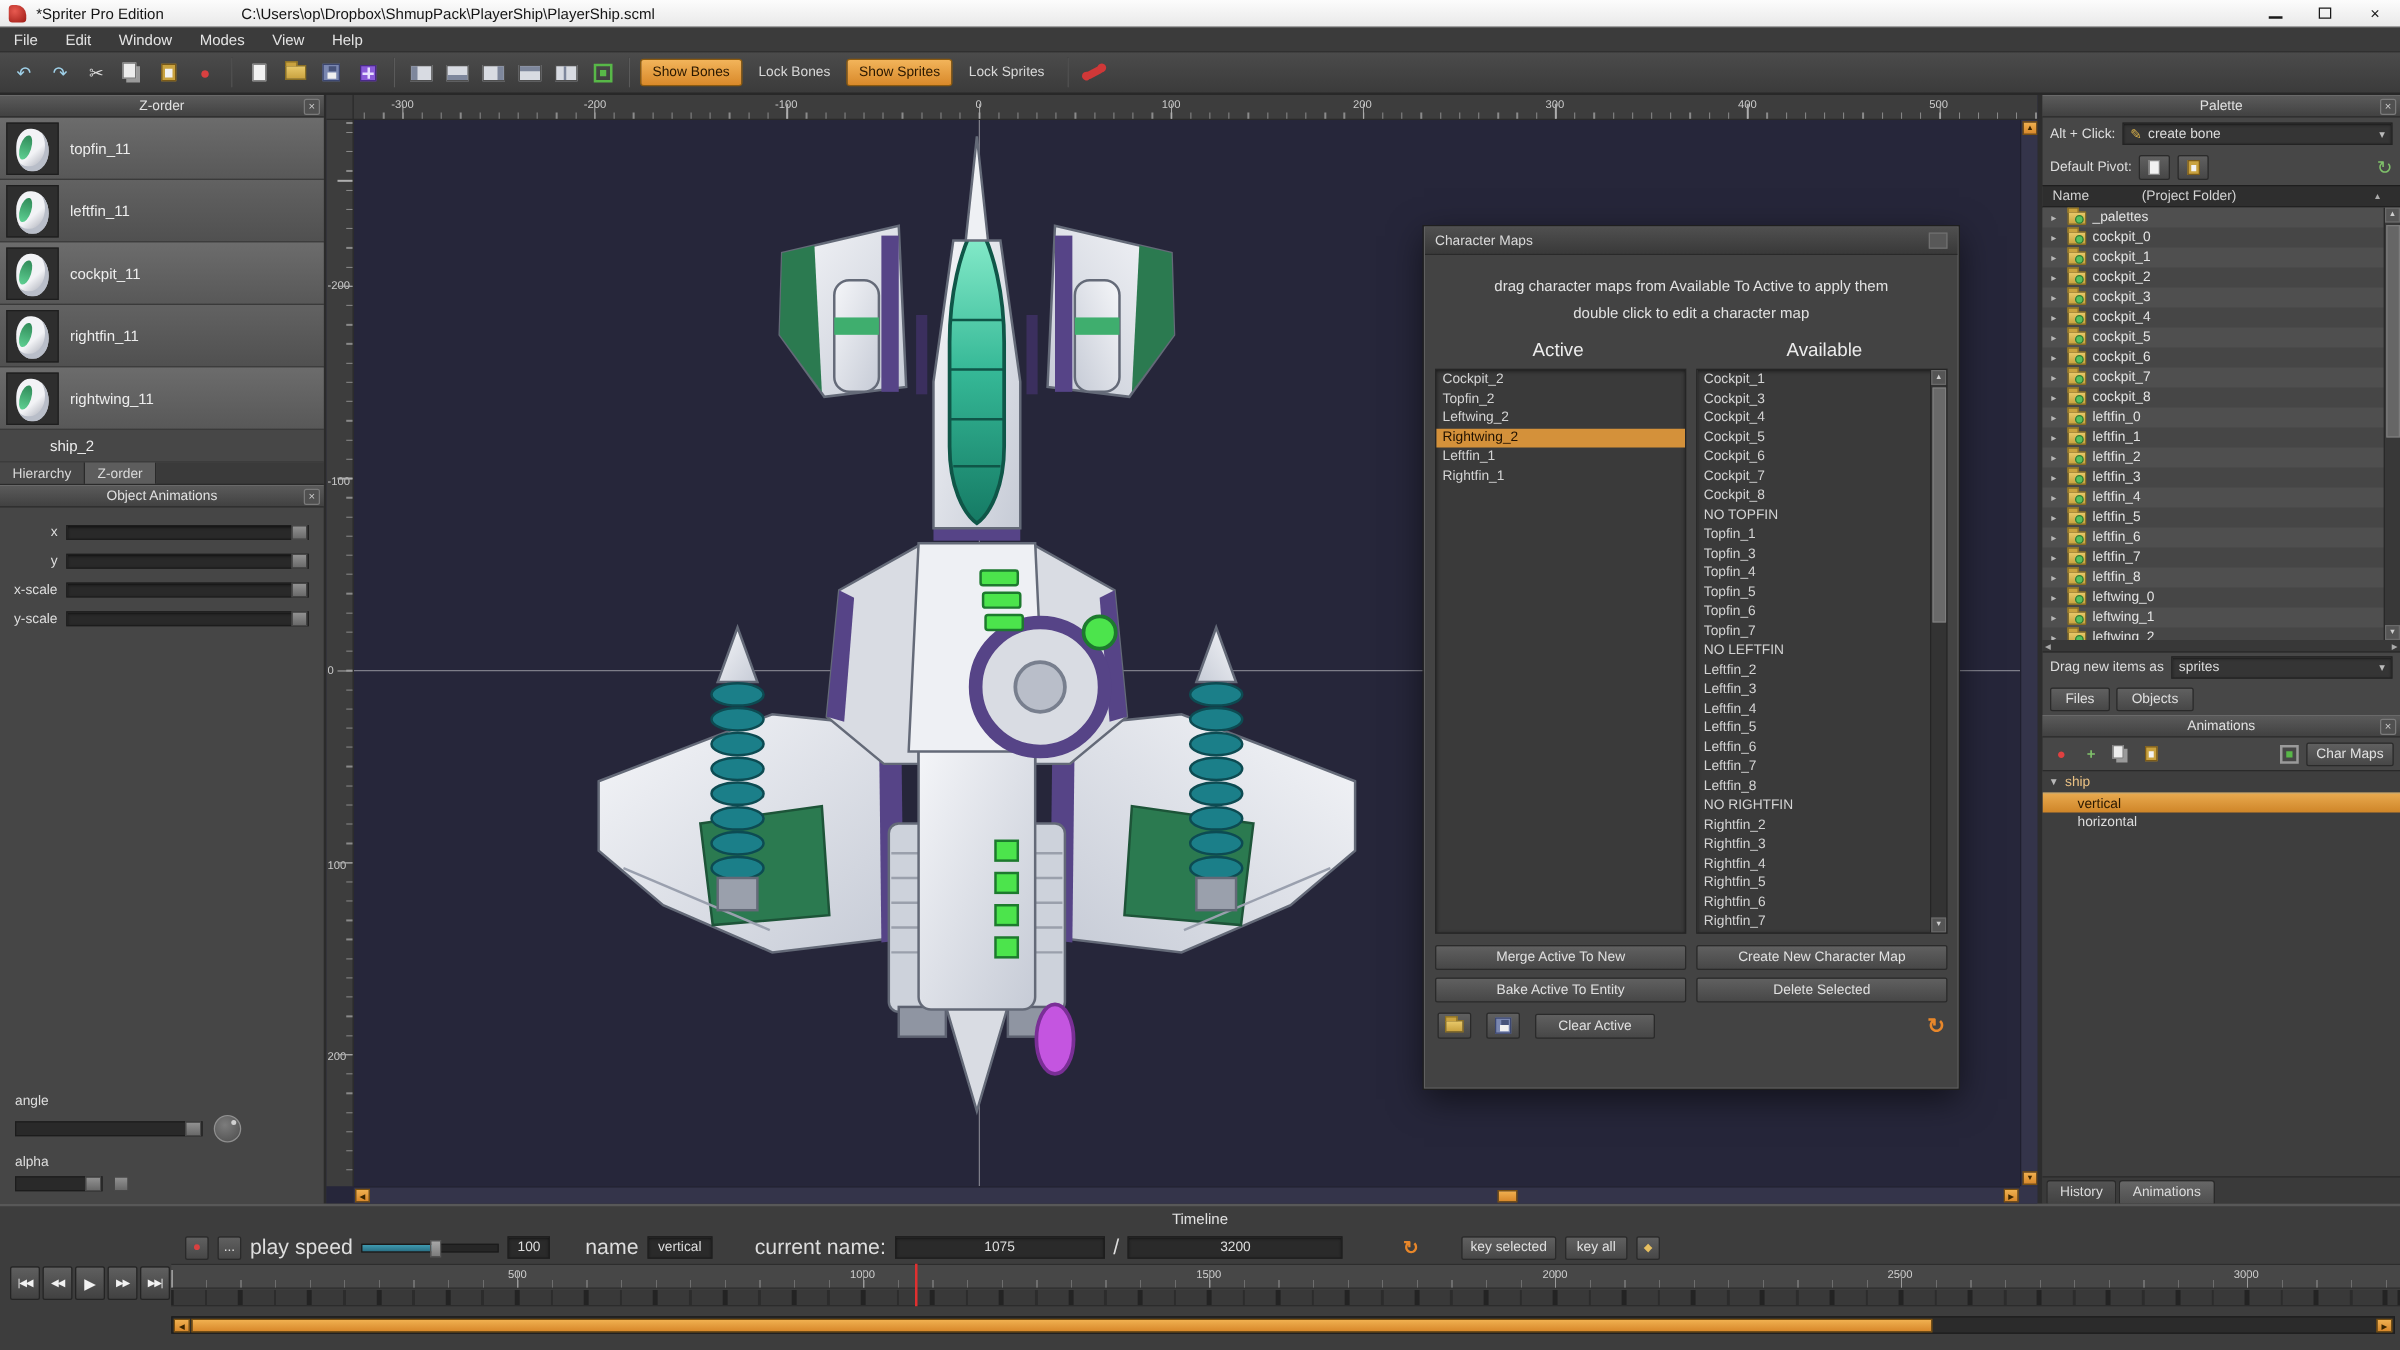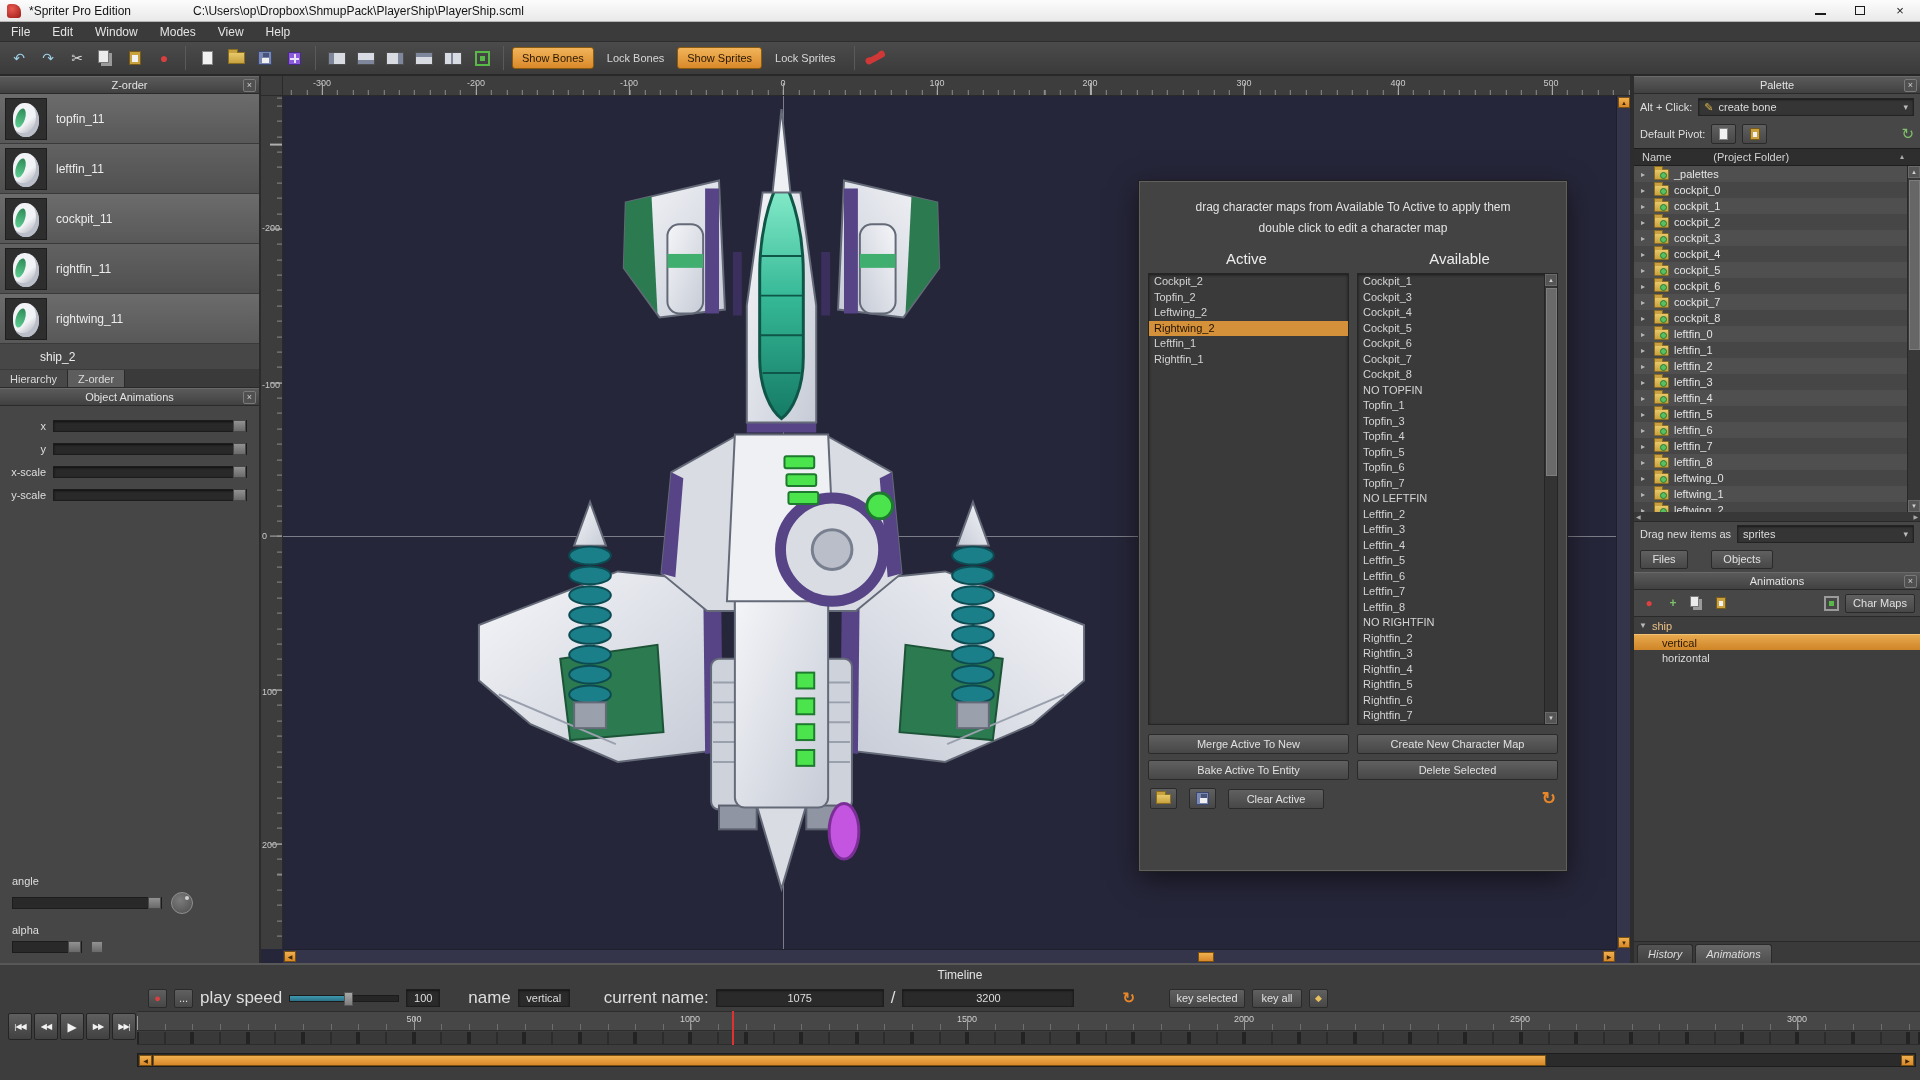--- a/index.html
+++ b/index.html
@@ -160,21 +160,21 @@
 #ptree-thumb { position:absolute; left:1px; top:14px; width:11px; height:170px; background:#666; border:1px solid #7c7c7c; }
 #tree-hscroll { height:10px; flex:none; background:#383838; border-bottom:1px solid #292929;
   display:flex; justify-content:space-between; align-items:center; padding:0 2px; font-size:6px; color:#aaa; }
 #anim-icons { height:26px; flex:none; display:flex; align-items:center; gap:4px; padding:0 5px; }
 .aico { width:20px; height:20px; border-radius:3px; display:flex; align-items:center; justify-content:center; font-size:12px; }
 #anim-tree { flex:1; background:#3e3e3e; border-top:1px solid #2a2a2a; overflow:hidden; }
 .arow-entity { height:17px; display:flex; align-items:center; gap:5px; padding-left:5px; font-size:11px; color:#eac184; }
 .arow { height:16px; display:flex; align-items:center; padding-left:28px; font-size:11px; color:#dcdcdc; }
 .arow.selected { background:linear-gradient(#e8a94e,#cf8528); color:#2a1800; border-top:1px solid #f2c273; }
 #rtabs { height:22px; flex:none; background:#3a3a3a; border-top:1px solid #292929;
-  display:flex; align-items:flex-end; gap:2px; padding-left:3px;font-style:italic; }
+  display:flex; align-items:flex-end; gap:2px; padding-left:3px; }
 .rtab { height:19px; padding:0 10px; display:flex; align-items:center; font-size:11px; color:#dcdcdc;
   background:linear-gradient(#545454,#424242); border:1px solid #2a2a2a; border-bottom:none; border-radius:3px 3px 0 0; }
 .rtab.active { background:linear-gradient(#676767,#4f4f4f); }
 
 
 #charmaps { position:absolute; left:1139px; top:181px; width:428px; height:690px; z-index:40;
   background:#434343; border:1px solid #606060; outline:1px solid #1f1f1f;
   box-shadow:0 8px 26px rgba(0,0,0,.55); display:flex; flex-direction:column; }
 #cm-titlebar { height:22px; flex:none; background:linear-gradient(#4f4f4f,#393939); border-bottom:1px solid #292929;
   display:flex; align-items:center; padding:0 8px; font-size:11px; color:#dadada; }
@@ -648,21 +648,21 @@
       <span>◀</span>
       <span>▶</span>
     </div>
     <div class="rrow" style="height:24px">
       <span class="rlabel">Drag new items as</span>
       <div class="dropdown" style="flex:1">
         <span>sprites</span>
         <span class="dd-arrow">▾</span>
       </div>
     </div>
-    <div class="rrow" style="height:26px;gap:23px">
+    <div class="rrow" style="height:26px;gap:5px">
       <div class="btn" style="width:48px;height:19px">Files</div>
       <div class="btn" style="width:62px;height:19px">Objects</div>
     </div>
     <div class="phdr">
       <span>Animations</span>
       <span class="closebox">×</span>
     </div>
     <div id="anim-icons">
       <div class="aico" style="color:#e04040">●</div>
       <div class="aico" style="color:#7fc06a;font-weight:bold">+</div>
@@ -686,20 +686,24 @@
       <div class="arow">horizontal</div>
     </div>
     <div id="rtabs">
       <div class="rtab">History</div>
       <div class="rtab active">Animations</div>
     </div>
   </div>
 </div>
 
 <div id="charmaps">
+  <div id="cm-titlebar">
+    <span>Character Maps</span>
+    <span class="cm-sys"></span>
+  </div>
   <div id="cm-instr">
     <div>drag character maps from Available To Active to apply them</div>
     <div>double click to edit a character map</div>
   </div>
   <div id="cm-labels">
     <span class="cm-col-label">Active</span>
     <span class="cm-col-label">Available</span>
   </div>
   <div id="cm-lists">
     <div class="cm-list" id="cm-active">

